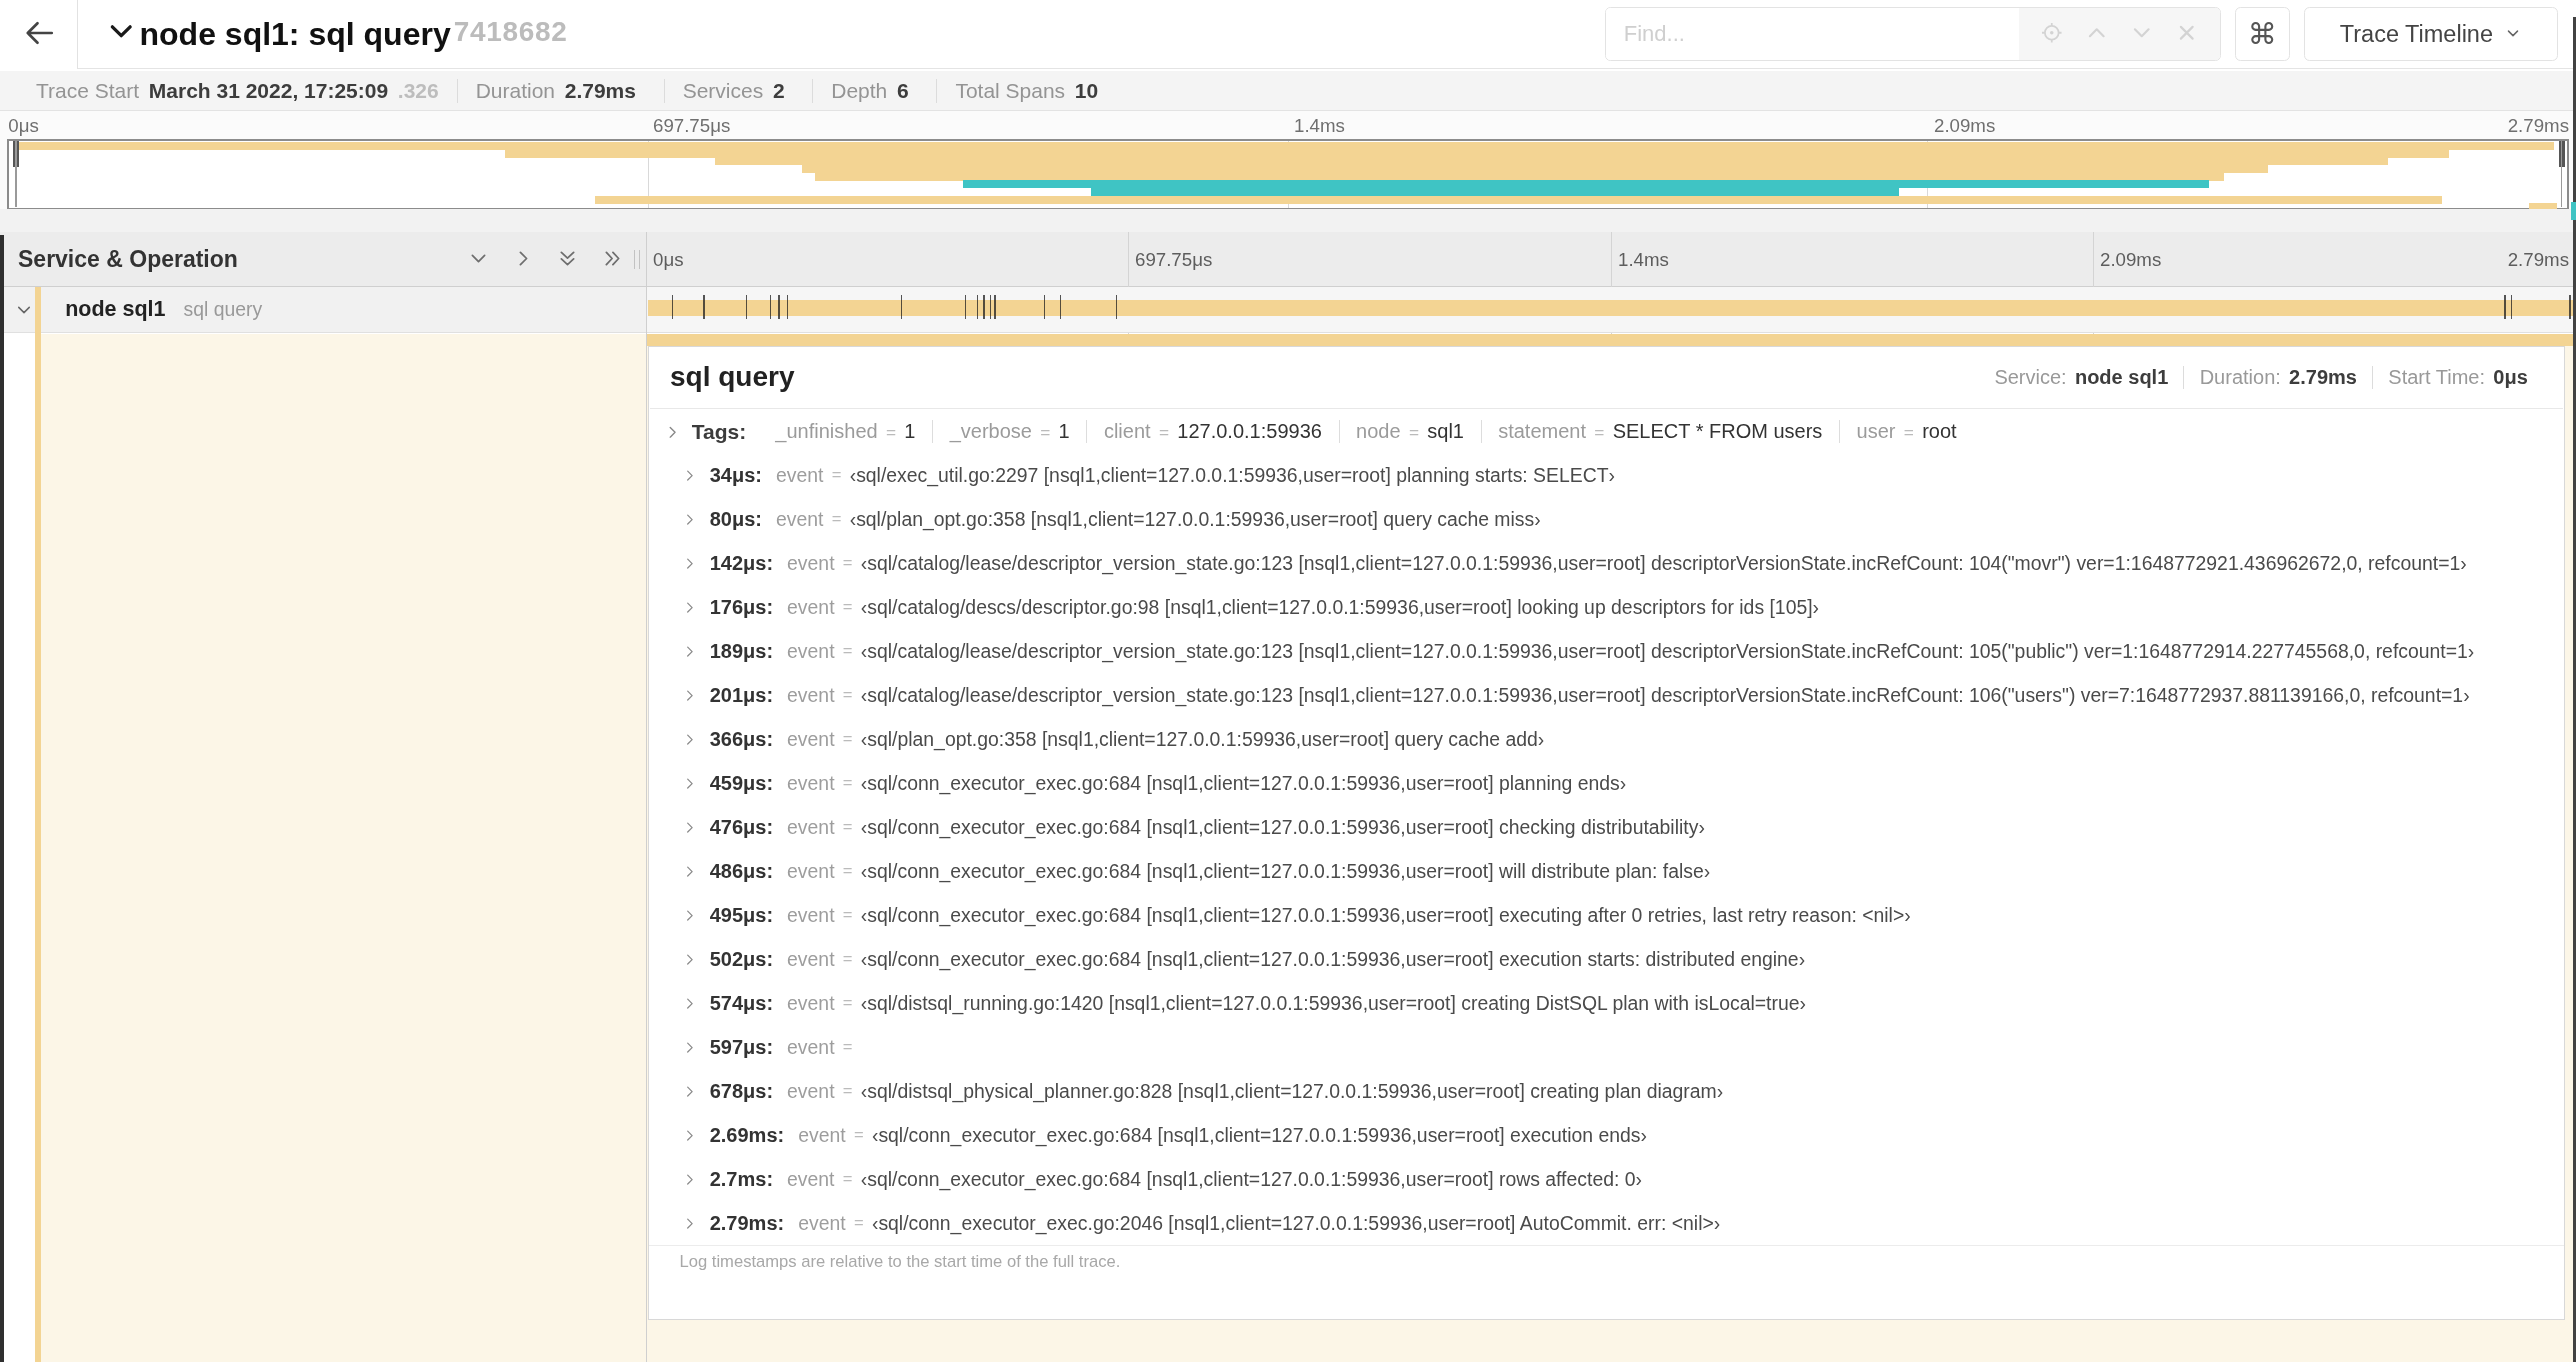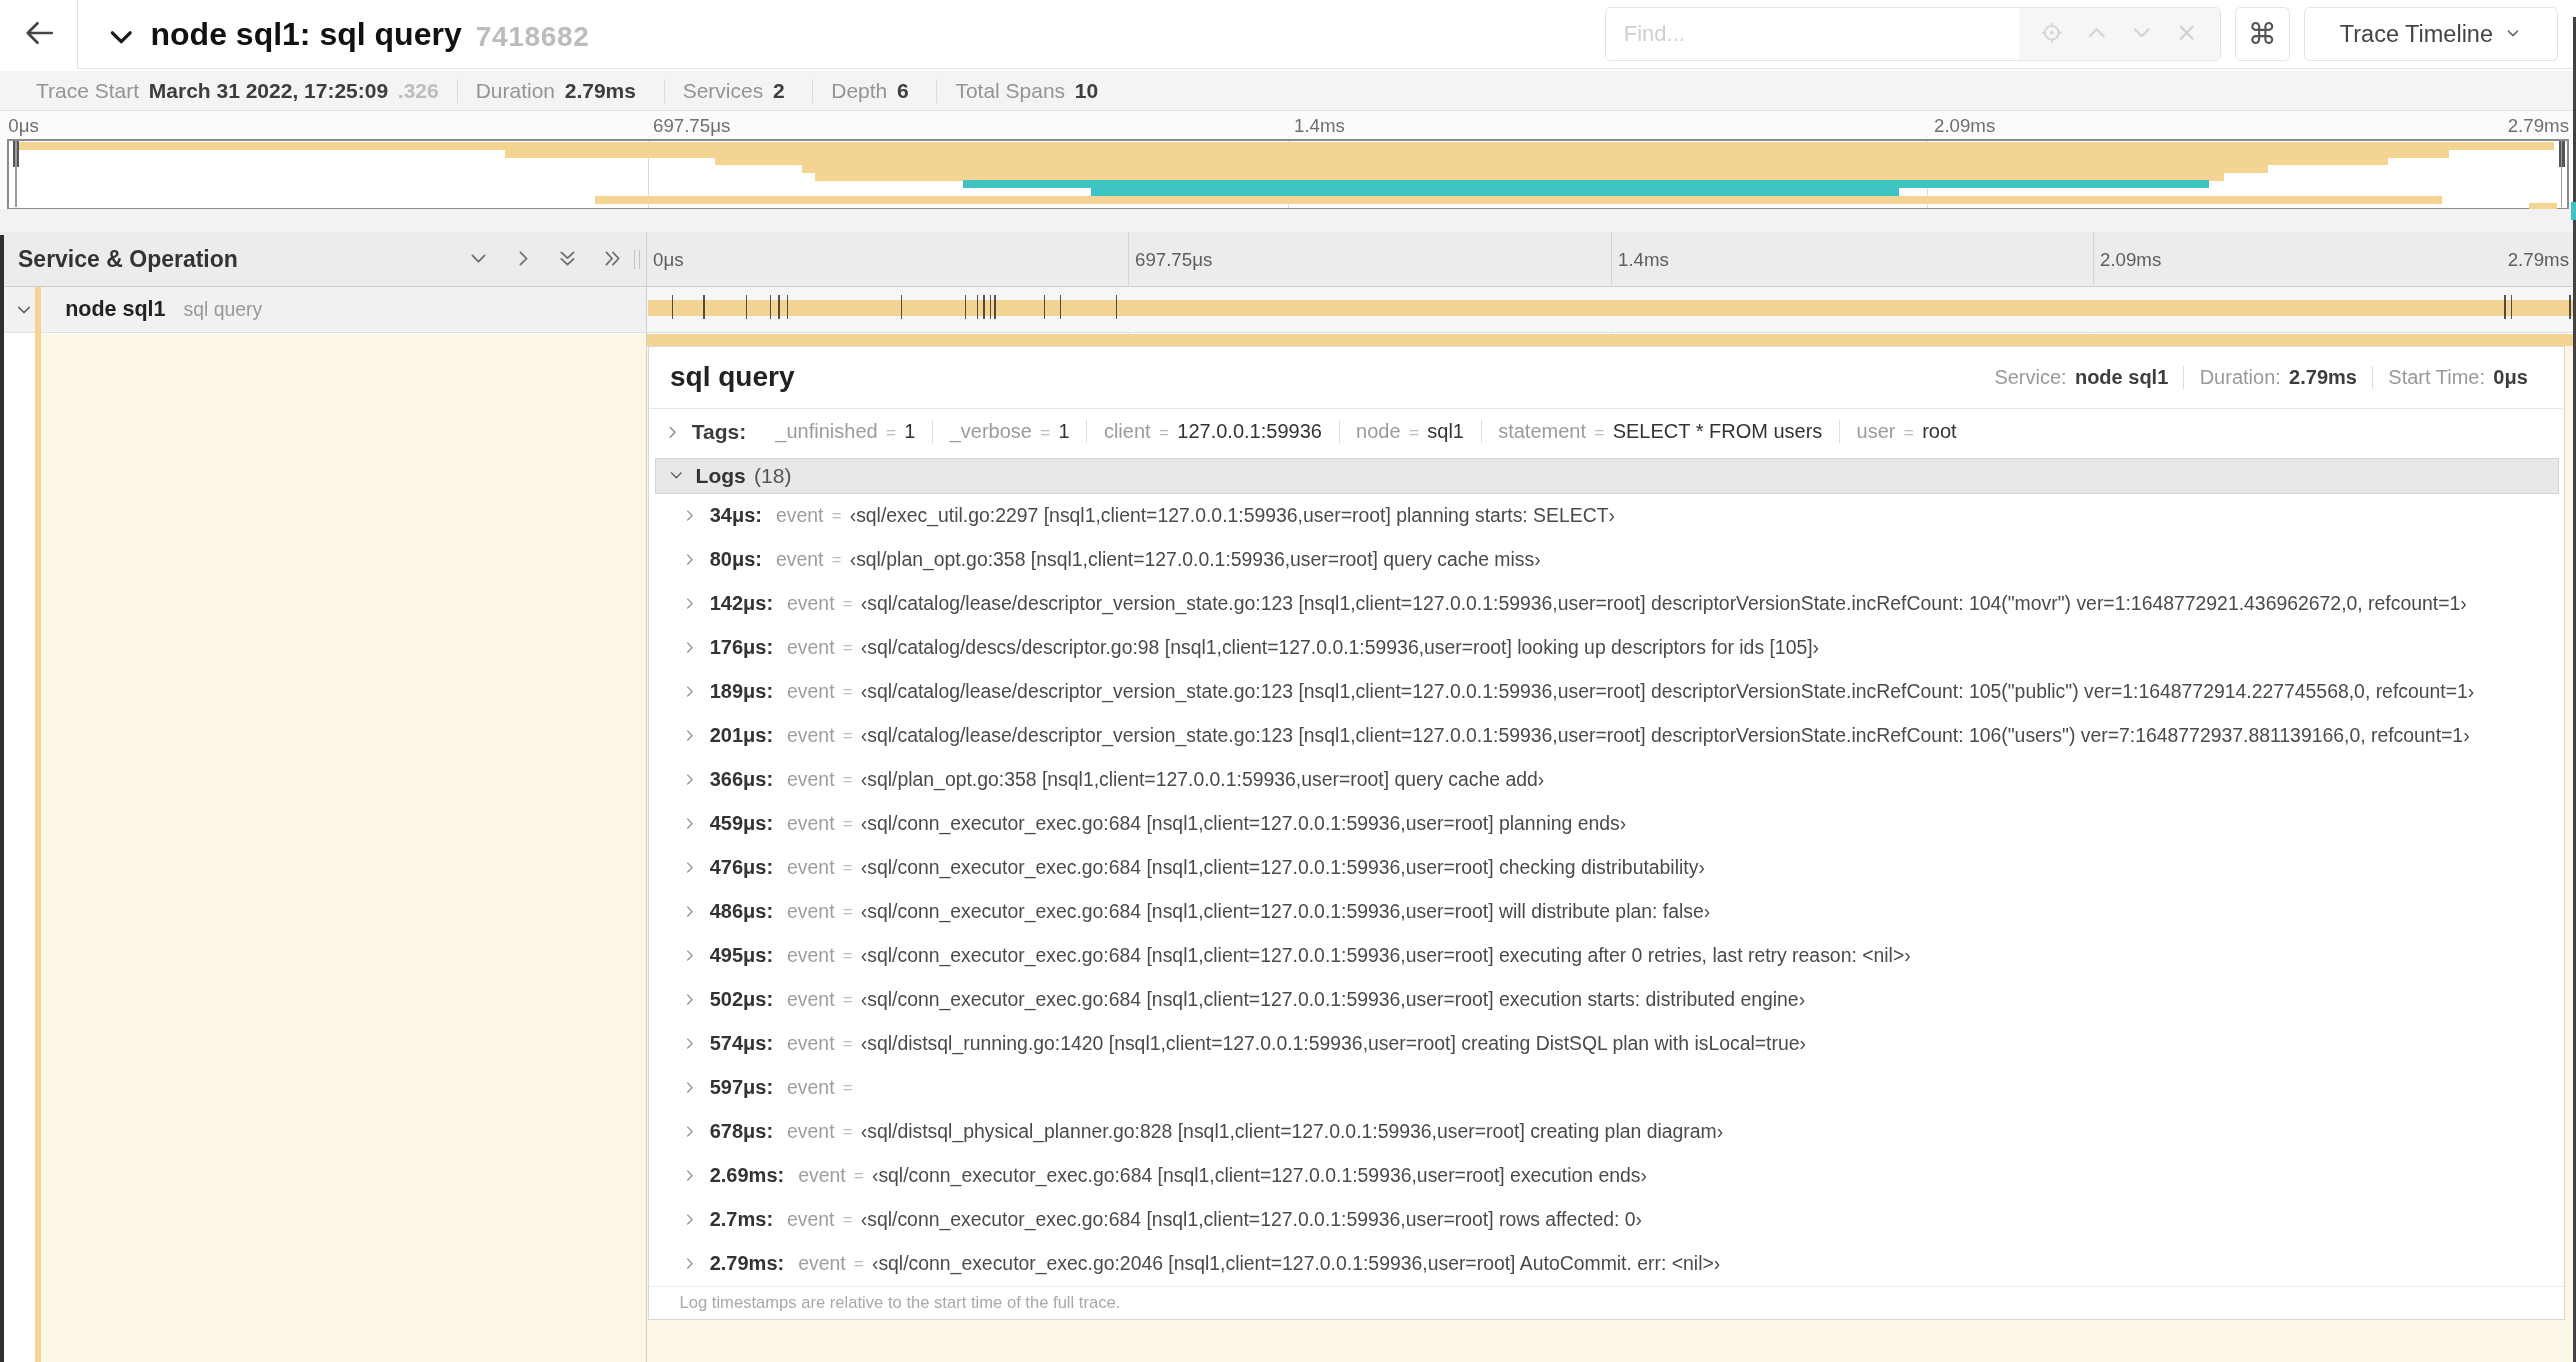--- a/index.html
+++ b/index.html
@@ -6,21 +6,21 @@
   html,body { width:2576px; height:1363px; overflow:hidden; background:#fff;
               font-family:"Liberation Sans","DejaVu Sans",sans-serif; }
   .app { position:absolute; inset:0; width:2576px; height:1363px; }
 
   
   .topbar { position:absolute; left:0; top:0; width:2576px; height:69px; background:#fff;
             border-bottom:1.4px solid #e4e4e4; display:flex; align-items:center; }
   .back-btn { width:78px; height:69px; background:#fff; border:none; border-right:1.4px solid #e2e2e2;
               display:flex; align-items:center; justify-content:center; color:#444; cursor:pointer; }
   .back-btn svg { width:36px; height:36px; }
-  .title-group { display:flex; align-items:flex-end; margin-left:28px; gap:14px; flex:1; min-width:0; }
+  .title-group { display:flex; align-items:flex-start; margin-left:28px; gap:3px; flex:1; min-width:0; }
   .title-chevron { color:#1a1a1a; width:30.5px; height:30.5px; }
   .trace-title { font-size:32px; font-weight:bold; color:#111; letter-spacing:0; }
   .trace-id { font-size:28px; color:#bcbcbc; font-weight:bold; letter-spacing:0.7px; }
   .top-controls { display:flex; align-items:center; gap:14px; padding-right:18px; }
   .findbox { width:616px; height:54px; border:1.4px solid #e3e3e3; border-radius:5.5px; display:flex;
              overflow:hidden; background:#fff; }
   .findbox input { flex:1; border:none; outline:none; font-size:22px; padding:0 18px; color:#444;
                    font-family:inherit; background:#fff; }
   .findbox input::placeholder { color:#cfcfcf; }
   .find-icons { width:201px; background:#f6f6f6; display:flex; align-items:center; justify-content:space-evenly;
@@ -387,29 +387,20 @@
       <span class="tag-eq">=</span>
       <span class="tag-value">SELECT * FROM users</span>
     </span>
 
     <span class="tag-item">
       <span class="tag-key">user</span>
       <span class="tag-eq">=</span>
       <span class="tag-value">root</span>
     </span>
   </div>
-      <div class="logs-bar">
-        <span class="logs-chevron">
-          <svg viewBox="0 0 24 24" width="16.6" height="16.6">
-              <path d="M5 8.5l7 7 7-7" fill="none" stroke="currentColor" stroke-width="2" stroke-linecap="round" stroke-linejoin="round"></path>
-            </svg>
-        </span>
-        <span class="logs-label">Logs</span>
-        <span class="logs-count">(18)</span>
-      </div>
       <div class="logs-list" id="logs-list">
     <div class="log-row">
       <span class="log-chevron">
         <svg viewBox="0 0 24 24" width="15.2" height="15.2">
                 <path d="M9 5l7 7-7 7" fill="none" stroke="currentColor" stroke-width="2" stroke-linecap="round" stroke-linejoin="round"></path>
               </svg>
       </span>
       <span class="log-time">34μs:</span>
       <span class="log-key">event</span>
       <span class="log-eq">=</span>

